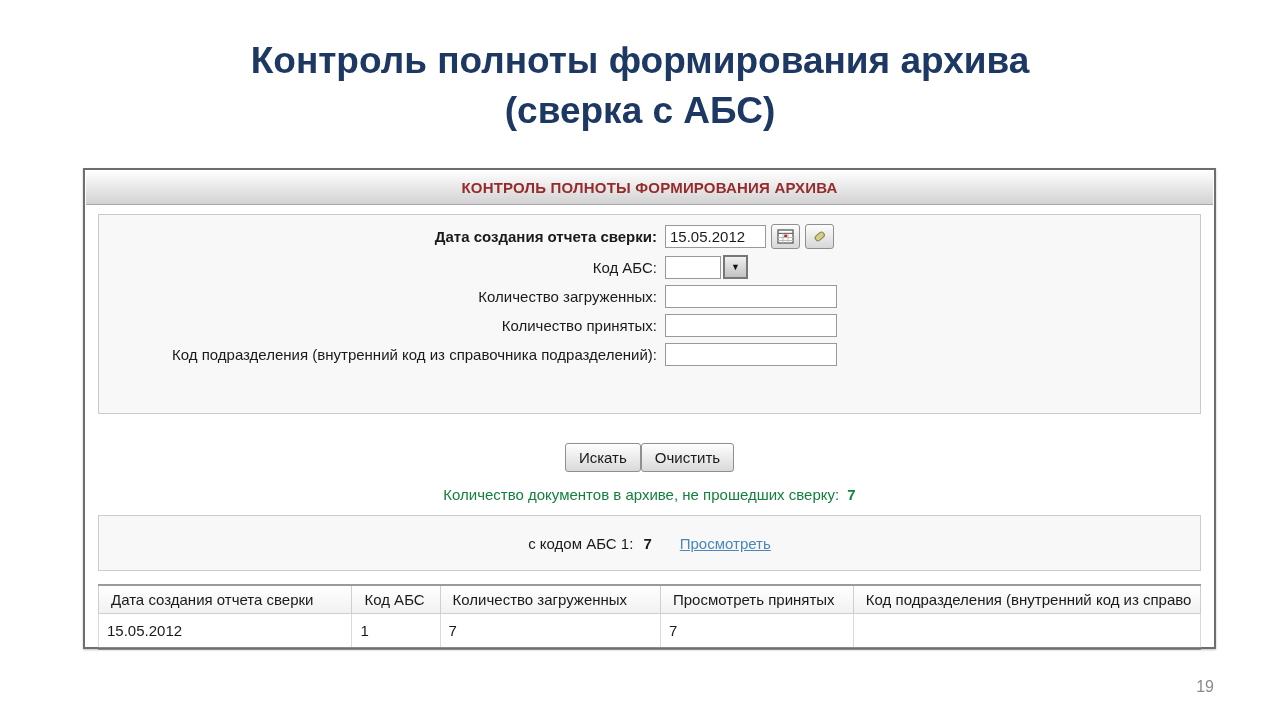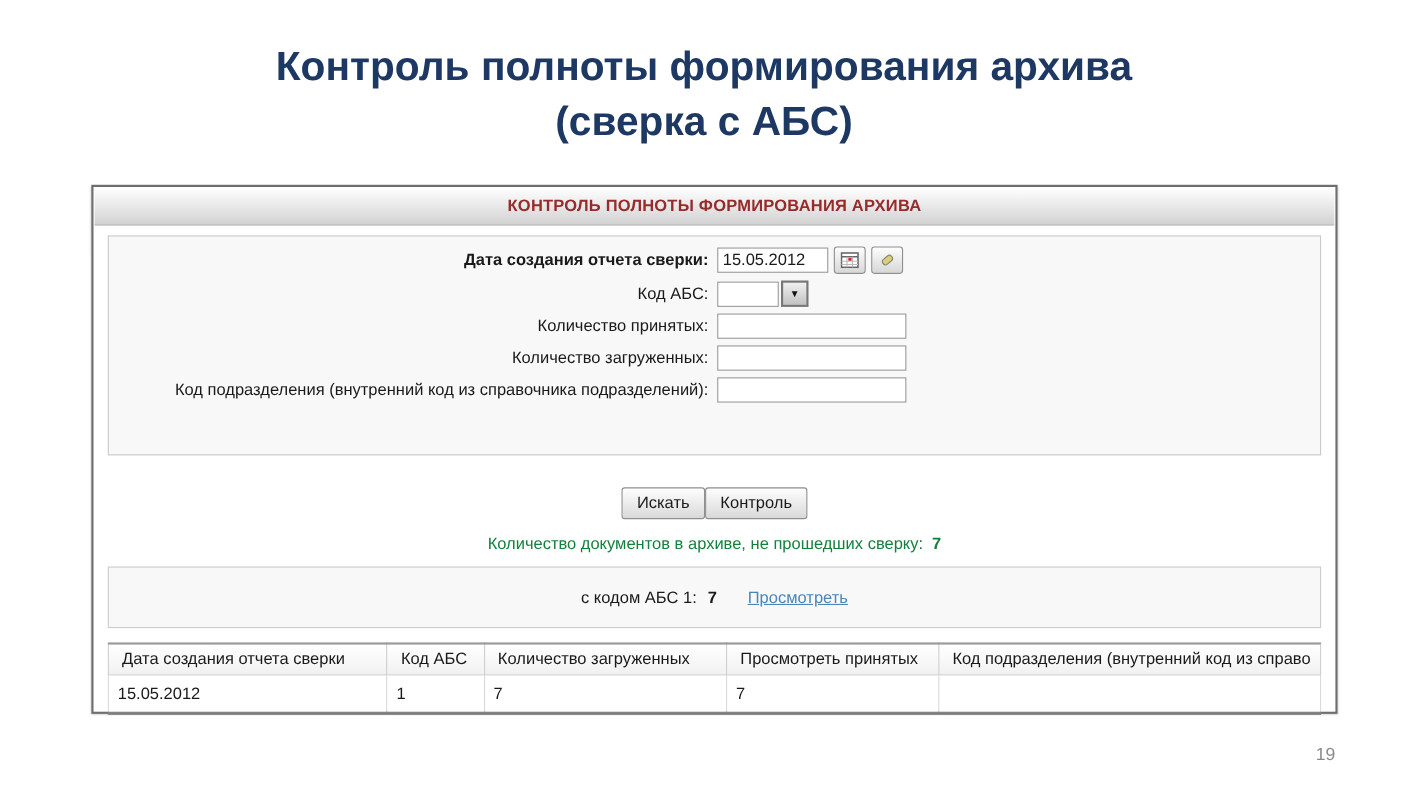--- a/index.html
+++ b/index.html
@@ -36,21 +36,21 @@
     border-bottom:1px solid #a8a8a8;
     display:flex; align-items:center; justify-content:center;
     font-size:15px; font-weight:bold; color:#962b2b;
     letter-spacing:.2px;
   }
   .panel-body { padding:9px 12px 0 12px; }
 
   
   .form-box {
     border:1px solid #c9c9c9; background:#f8f8f8;
-    height:200px; padding:9px 10px;
+    height:200px; padding:9px 23px;
   }
   .form-row { display:flex; align-items:center; margin-bottom:6px; }
   .form-label {
     width:543px; text-align:right; padding-right:8px;
     font-size:15px; color:#1a1a1a; white-space:nowrap;
   }
   .form-label.bold { font-weight:bold; }
   .txt {
     height:23px; border:1px solid #999; background:#fff;
     font-family:"Liberation Sans", sans-serif; font-size:15px;
@@ -166,39 +166,39 @@
 
       <div class="form-row">
         <div class="form-label">Код АБС:</div>
         <span class="combo">
           <span class="combo-field"></span>
           <span class="combo-arrow">▼</span>
         </span>
       </div>
 
       <div class="form-row">
+        <div class="form-label">Количество загруженных:</div>
+        <input class="txt wide" type="text" value="" style="">
+      </div>
+
+      <div class="form-row">
         <div class="form-label">Количество принятых:</div>
         <input class="txt wide" type="text" value="" style="">
       </div>
 
       <div class="form-row">
-        <div class="form-label">Количество загруженных:</div>
-        <input class="txt wide" type="text" value="" style="">
-      </div>
-
-      <div class="form-row">
         <div class="form-label">Код подразделения (внутренний код из справочника подразделений):</div>
         <input class="txt wide" type="text" value="" style="">
       </div>
 
     </div>
 
     <div class="buttons-row">
       <button class="btn">Искать</button>
-      <button class="btn">Контроль</button>
+      <button class="btn">Очистить</button>
     </div>
 
     <div class="summary-line">
       <span>Количество документов в архиве, не прошедших сверку:</span>
       <b>7</b>
     </div>
 
     <div class="abs-strip">
       <span>с кодом АБС 1:</span>
       <b>7</b>

